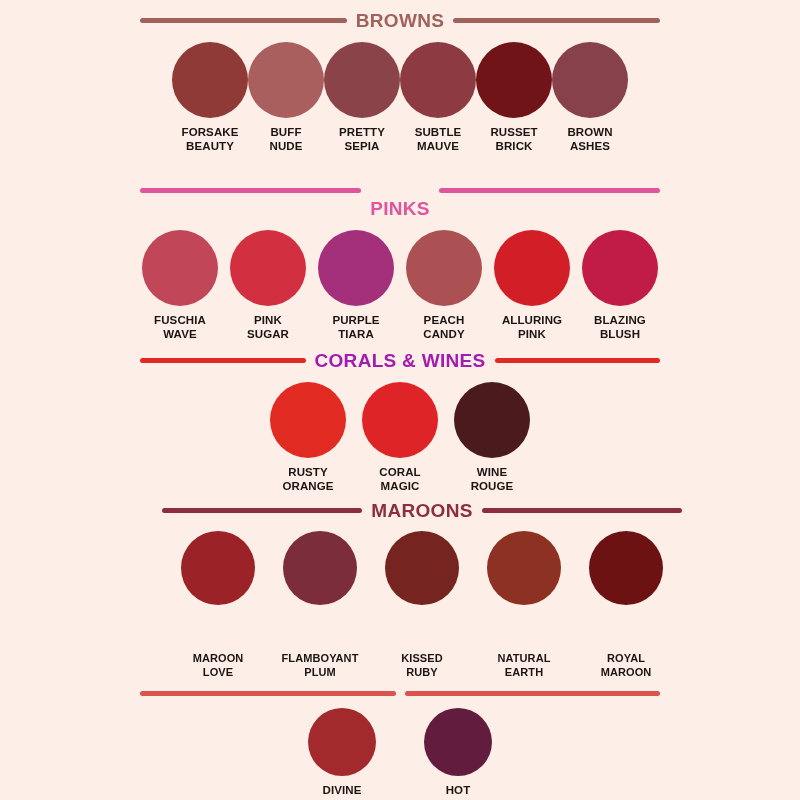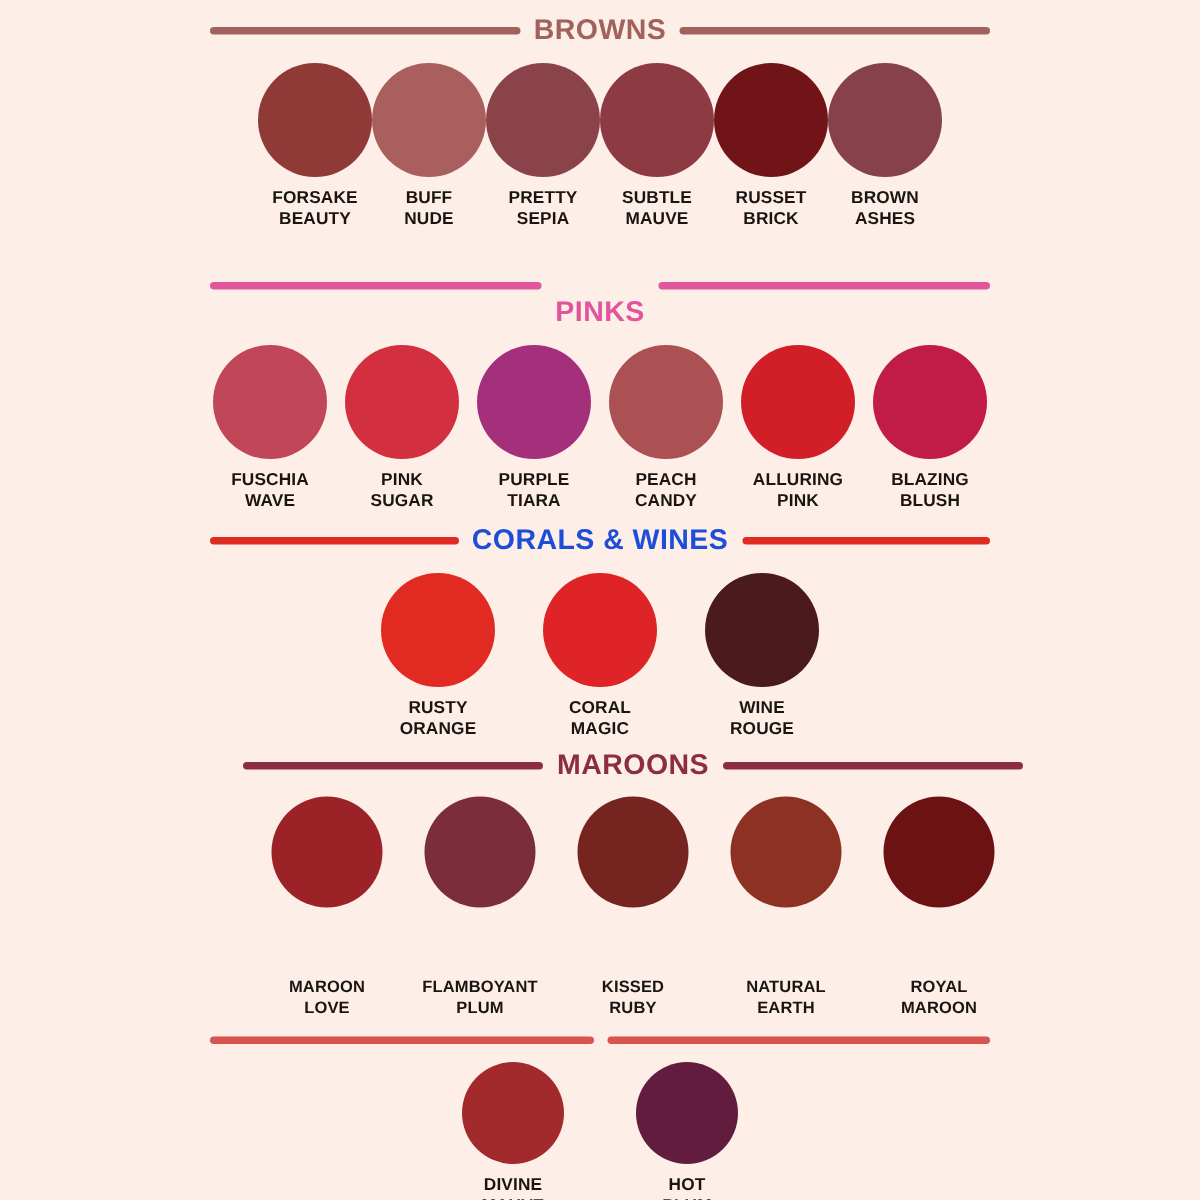--- a/index.html
+++ b/index.html
@@ -79,21 +79,21 @@
   
   .sec-browns   .section-header { width: 520px; }
   .sec-pinks    .section-header { width: 520px; }
   .sec-corals   .section-header { width: 520px; }
   .sec-maroons  .section-header { width: 520px; }
   .sec-nudes    .section-header { width: 520px; }
   .sec-reds     .section-header { width: 530px; }
 
   .sec-browns  .swatch-row { width: 530px; }
   .sec-pinks   .swatch-row { width: 530px; gap: 12px; }
-  .sec-corals  .swatch-row { width: 360px; gap: 32px; }
+  .sec-corals  .swatch-row { width: 360px; gap: 16px; }
   .sec-maroons .swatch-row { width: 530px; gap: 22px; }
   .sec-nudes   .swatch-row { width: 240px; gap: 48px; }
   .sec-reds    .swatch-row { width: 640px; gap: 16px; }
 
   .sec-browns  .dot { width: 76px; height: 76px; }
   .sec-pinks   .dot { width: 76px; height: 76px; }
   .sec-corals  .dot { width: 76px; height: 76px; }
   .sec-maroons .dot { width: 74px; height: 74px; }
   .sec-nudes   .dot { width: 68px; height: 68px; }
   .sec-reds    .dot { width: 64px; height: 64px; }
@@ -195,21 +195,21 @@
           <div class="swatch">
             <span class="dot" style="background: rgb(192, 28, 71);"></span>
             <div class="swatch-label">BLAZING
 BLUSH</div>
           </div>
         </div>
       </div>
       <div class="section sec-corals">
         <div class="section-header">
           <div class="rule" style="background: rgb(224, 43, 36);"></div>
-          <div class="section-title" style="color: #1d4ed8;">CORALS &amp; WINES</div>
+          <div class="section-title" style="color: #a21caf;">CORALS &amp; WINES</div>
           <div class="rule" style="background: rgb(224, 43, 36);"></div>
         </div>
         <div class="swatch-row">
           <div class="swatch">
             <span class="dot" style="background: rgb(224, 42, 34);"></span>
             <div class="swatch-label">RUSTY
 ORANGE</div>
           </div>
           <div class="swatch">
             <span class="dot" style="background: rgb(222, 36, 38);"></span>

